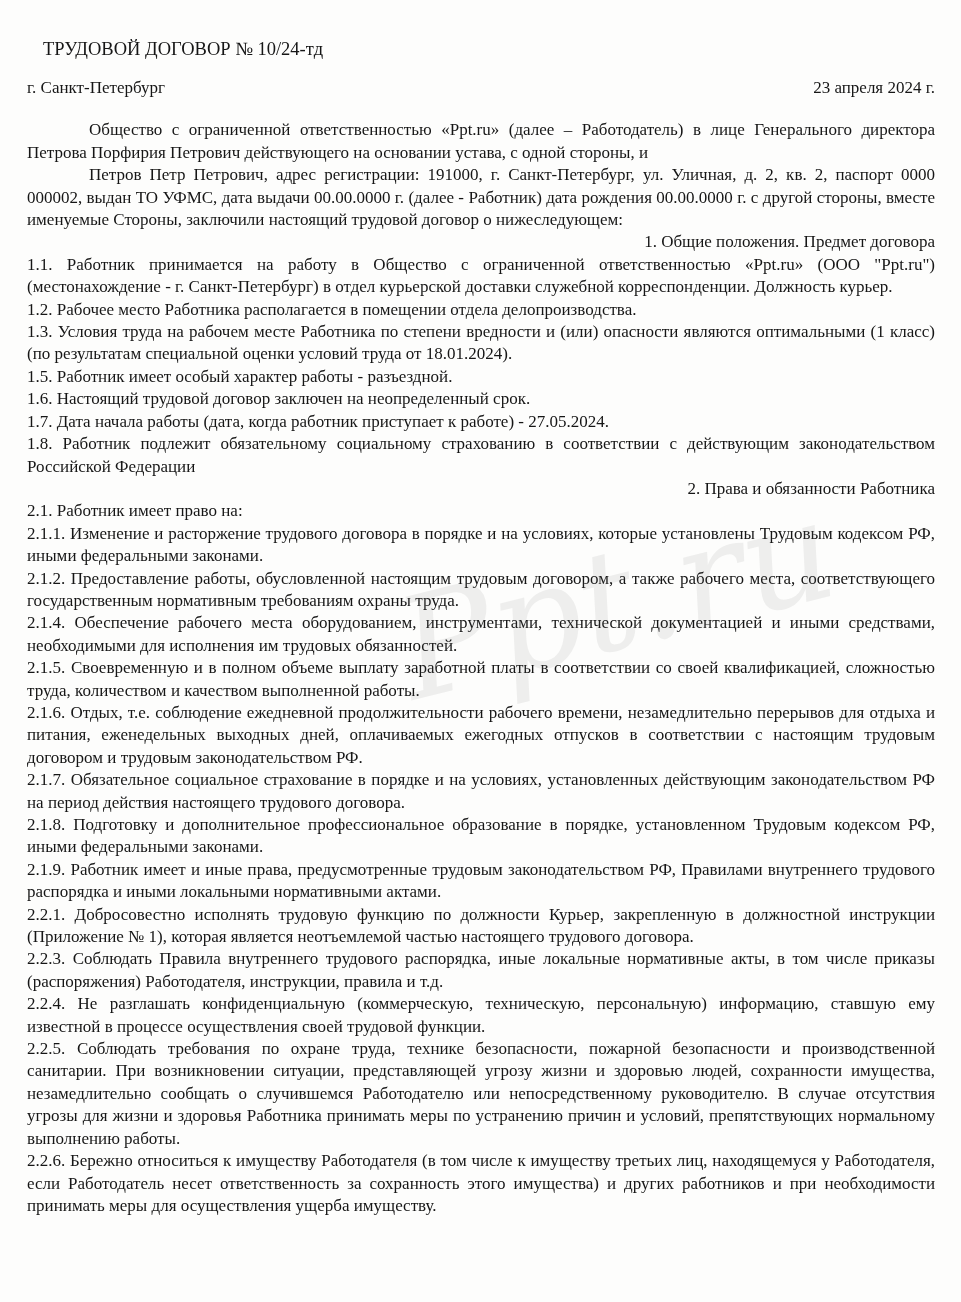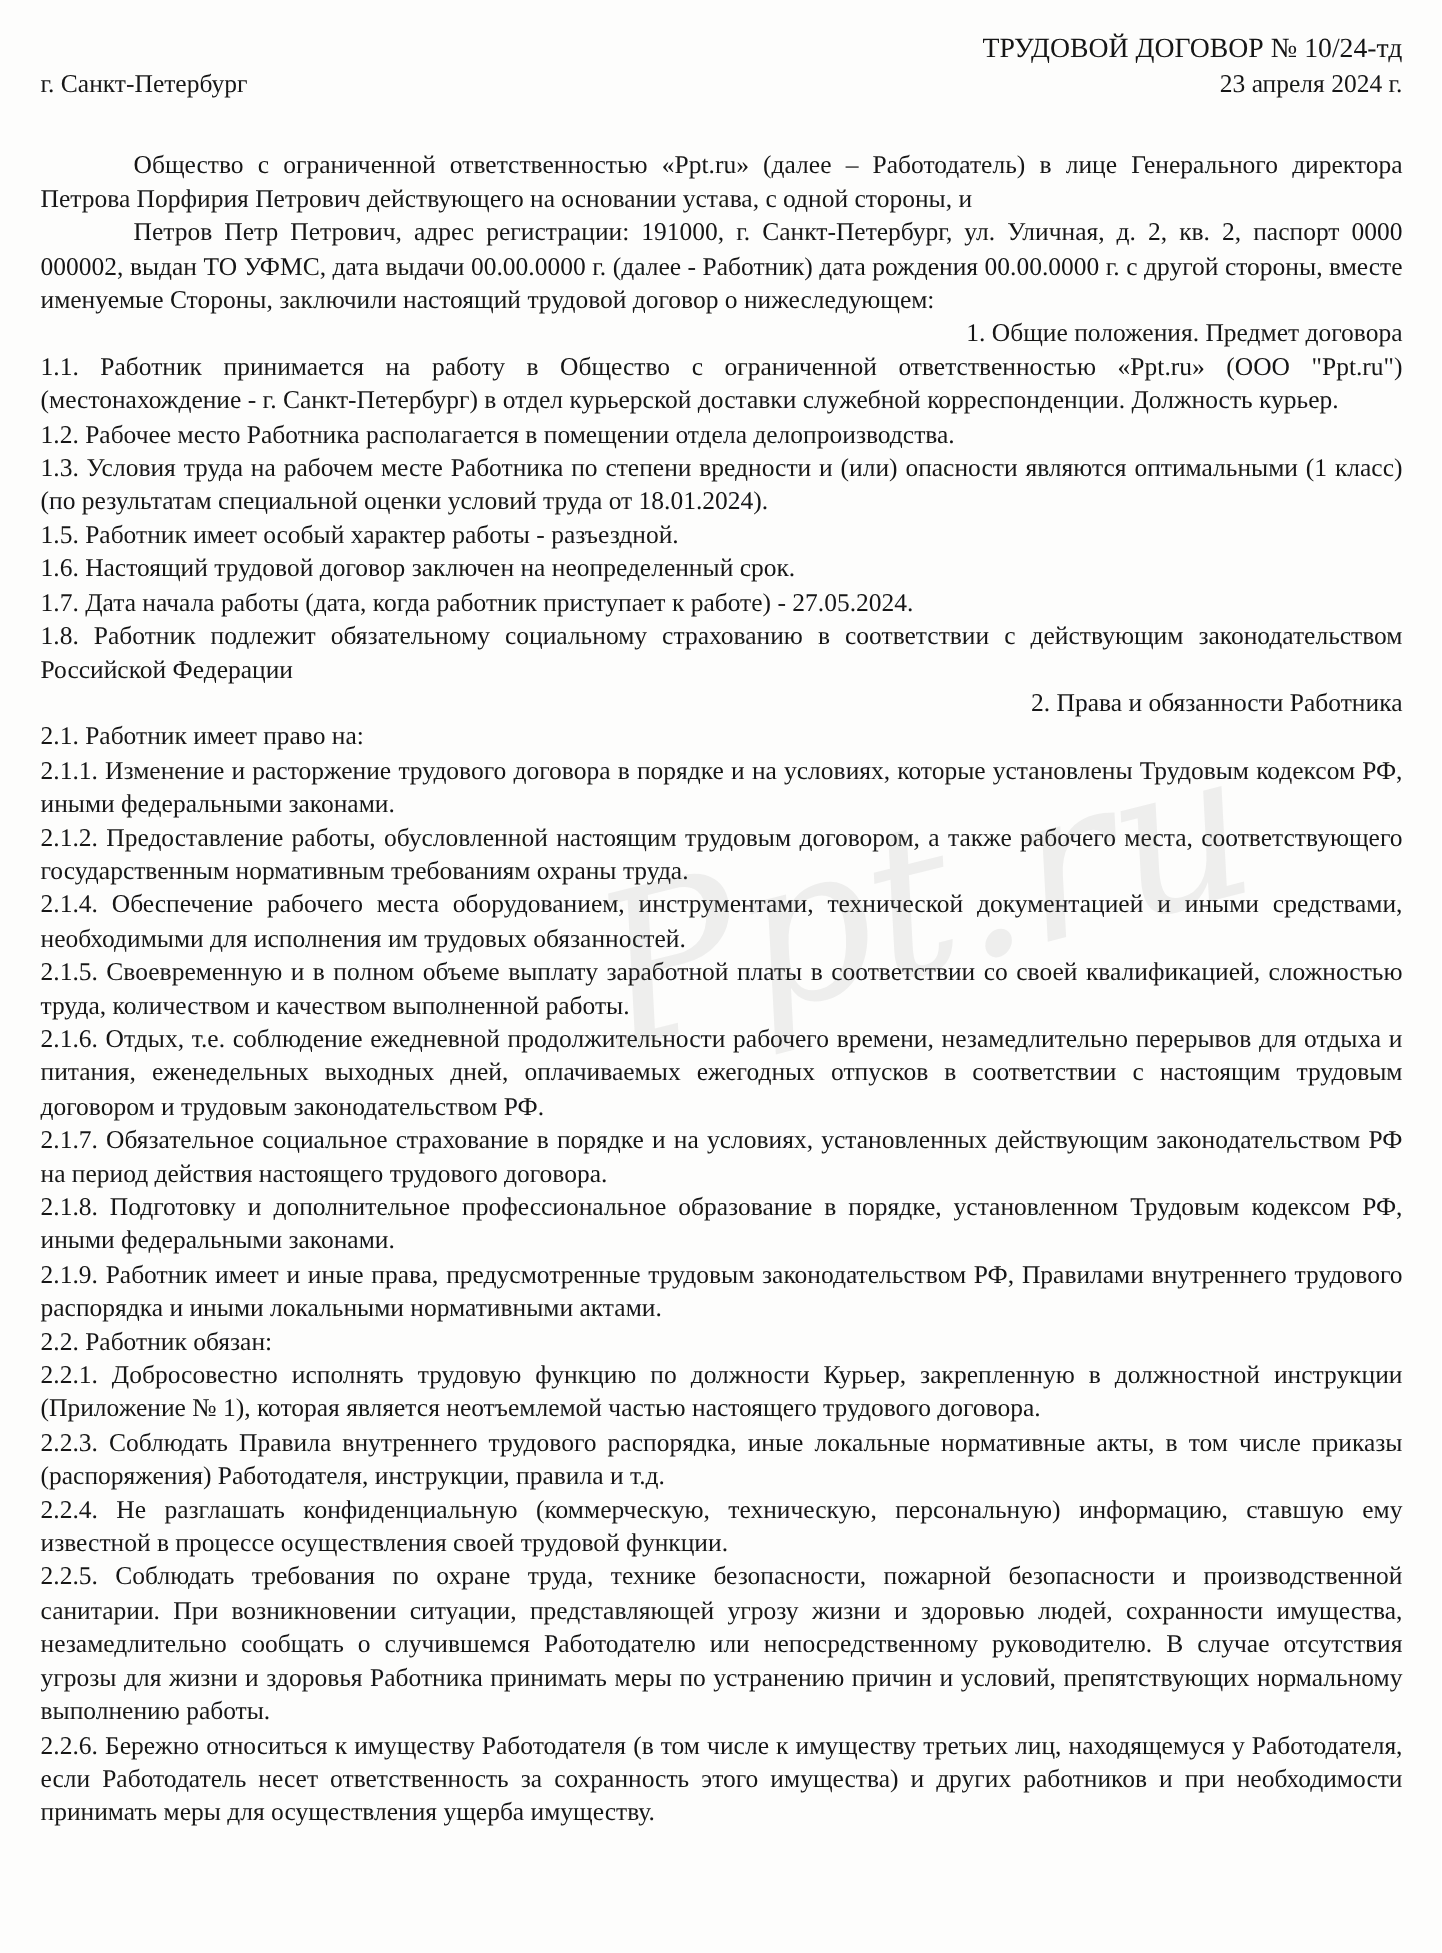--- a/index.html
+++ b/index.html
@@ -14,35 +14,35 @@
     box-sizing: border-box;
     padding: 21px 26px 0 27px;
     background: #fdfdfc;
     font-family: "Liberation Serif", "DejaVu Serif", serif;
     font-size: 17px;
     line-height: 22.4px;
     color: #161616;
     overflow: hidden;
   }
   .title {
-    margin: 0;
-    text-align: right;
+    margin: 16px;
+    text-align: left;
     font-size: 18.5px;
     font-weight: normal;
     line-height: 24px;
   }
   .meta-row {
     display: flex;
     justify-content: space-between;
     align-items: baseline;
     margin-top: 0;
     gap: 24px;
   }
   #preamble {
-    margin-top: 32px;
+    margin-top: 20px;
   }
   .para {
     margin: 0;
     text-align: justify;
   }
   .indent {
     text-indent: 62px;
   }
   .section-heading {
     text-align: right;
@@ -96,21 +96,20 @@
       <h2 class="section-heading">2. Права и обязанности Работника</h2>
       <p class="para">2.1. Работник имеет право на:</p>
       <p class="para">2.1.1. Изменение и расторжение трудового договора в порядке и на условиях, которые установлены Трудовым кодексом РФ, иными федеральными законами.</p>
       <p class="para">2.1.2. Предоставление работы, обусловленной настоящим трудовым договором, а также рабочего места, соответствующего государственным нормативным требованиям охраны труда.</p>
       <p class="para">2.1.4. Обеспечение рабочего места оборудованием, инструментами, технической документацией и иными средствами, необходимыми для исполнения им трудовых обязанностей.</p>
       <p class="para">2.1.5. Своевременную и в полном объеме выплату заработной платы в соответствии со своей квалификацией, сложностью труда, количеством и качеством выполненной работы.</p>
       <p class="para">2.1.6. Отдых, т.е. соблюдение ежедневной продолжительности рабочего времени, незамедлительно перерывов для отдыха и питания, еженедельных выходных дней, оплачиваемых ежегодных отпусков в соответствии с настоящим трудовым договором и трудовым законодательством РФ.</p>
       <p class="para">2.1.7. Обязательное социальное страхование в порядке и на условиях, установленных действующим законодательством РФ на период действия настоящего трудового договора.</p>
       <p class="para">2.1.8. Подготовку и дополнительное профессиональное образование в порядке, установленном Трудовым кодексом РФ, иными федеральными законами.</p>
       <p class="para">2.1.9. Работник имеет и иные права, предусмотренные трудовым законодательством РФ, Правилами внутреннего трудового распорядка и иными локальными нормативными актами.</p>
-      <p class="para">2.2. Работник обязан:</p>
       <p class="para">2.2.1. Добросовестно исполнять трудовую функцию по должности Курьер, закрепленную в должностной инструкции (Приложение № 1), которая является неотъемлемой частью настоящего трудового договора.</p>
       <p class="para">2.2.3. Соблюдать Правила внутреннего трудового распорядка, иные локальные нормативные акты, в том числе приказы (распоряжения) Работодателя, инструкции, правила и т.д.</p>
       <p class="para">2.2.4. Не разглашать конфиденциальную (коммерческую, техническую, персональную) информацию, ставшую ему известной в процессе осуществления своей трудовой функции.</p>
       <p class="para">2.2.5. Соблюдать требования по охране труда, технике безопасности, пожарной безопасности и производственной санитарии. При возникновении ситуации, представляющей угрозу жизни и здоровью людей, сохранности имущества, незамедлительно сообщать о случившемся Работодателю или непосредственному руководителю. В случае отсутствия угрозы для жизни и здоровья Работника принимать меры по устранению причин и условий, препятствующих нормальному выполнению работы.</p>
       <p class="para">2.2.6. Бережно относиться к имуществу Работодателя (в том числе к имуществу третьих лиц, находящемуся у Работодателя, если Работодатель несет ответственность за сохранность этого имущества) и других работников и при необходимости принимать меры для осуществления ущерба имуществу.</p>
     </div>
 
 </div>
 
 </body></html>

